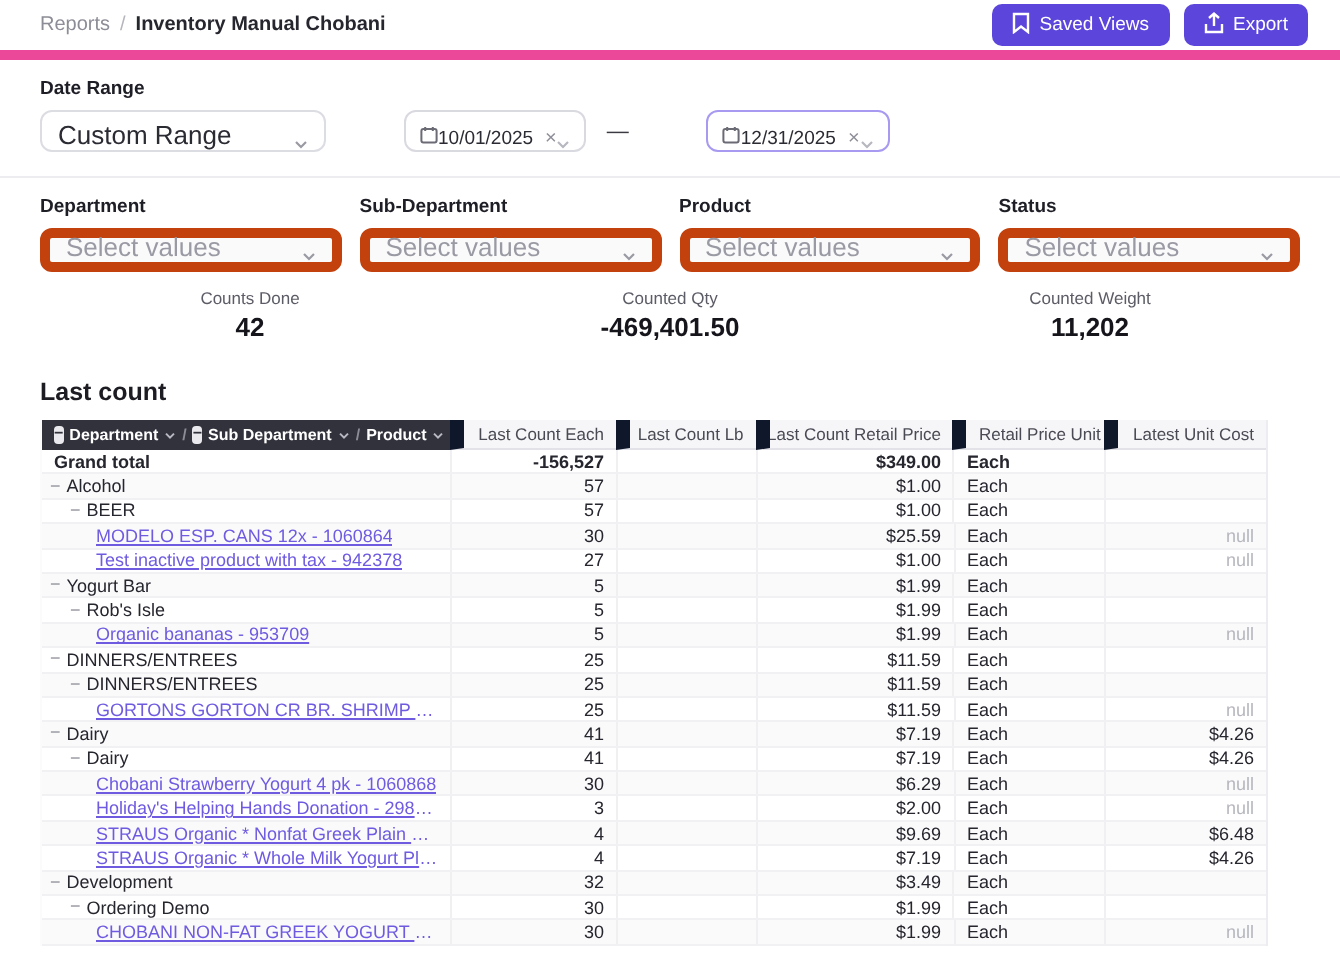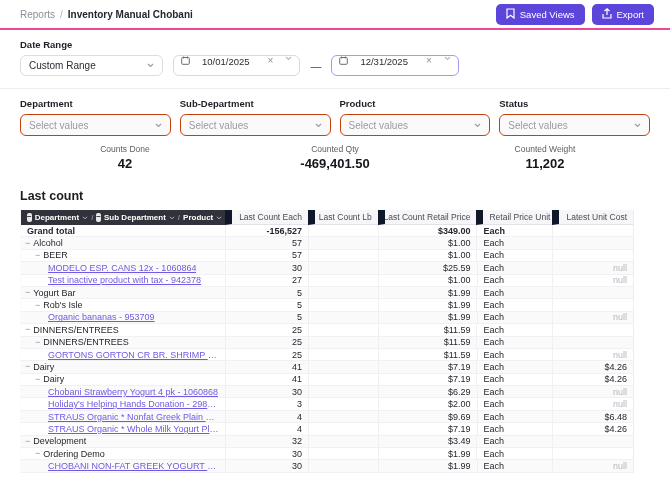--- a/index.html
+++ b/index.html
@@ -2,49 +2,49 @@
 <html><head>
 <meta charset="utf-8">
 <style>
   * { margin:0; padding:0; box-sizing:border-box; }
   html,body { width:670px; height:478px; background:#ffffff; overflow:hidden;
     font-family:"Liberation Sans", sans-serif; color:#26262e; }
   .page { position:relative; width:670px; height:478px; }
 
   
   .topbar { height:30px; display:flex; align-items:center; padding:0 16px 0 20px;
-    border-bottom:2px solid #ec4899; }
+    border-bottom:5px solid #ec4899; }
   .breadcrumb { font-size:10px; display:flex; gap:5px; align-items:center; }
   .breadcrumb .sec { color:#8d8d97; cursor:pointer; text-decoration:none; }
   .breadcrumb .sep { color:#b5b5bd; }
   .breadcrumb .cur { color:#26262e; font-weight:600; }
   .actions { margin-left:auto; display:flex; gap:7px; }
   .btn { display:flex; align-items:center; gap:5px; background:#5b45db; color:#fff;
     border:none; border-radius:5px; height:21px; padding:0 10px; font-size:9.5px;
     font-weight:400; font-family:inherit; cursor:pointer; }
 
   
   .daterange { padding:9px 20px 12px 20px; border-bottom:1px solid #ededf1; }
   .flabel { font-size:9.5px; font-weight:700; color:#1e1e26; margin-bottom:5px; }
   .dr-controls { display:flex; align-items:center; gap:10px; }
-  .selectbox { display:flex; align-items:center; height:21px; border:1px solid #dcdce3;
-    border-radius:6px; background:#fff; padding:0 8px; font-size:10px; color:#2b2b33;
+  .selectbox { display:flex; align-items:flex-end; height:21px; border:1px solid #dcdce3;
+    border-radius:6px; background:#fff; padding:0 8px; font-size:13px; color:#2b2b33;
     cursor:pointer; }
   .selectbox.range { width:143px; }
   .selectbox .chev { margin-left:auto; }
-  .dateinput { display:flex; align-items:flex-start; gap:12px; height:21px; border:1px solid #d9d9e0;
-    border-radius:6px; background:#fff; padding:0 7px; font-size:9.5px; color:#2b2b33; }
+  .dateinput { display:flex; align-items:flex-end; gap:0; height:21px; border:1px solid #d9d9e0;
+    border-radius:6px; background:#fff; padding:0 7px; font-size:9.5px; color:#2b2b33;margin-left:29px; }
   .dateinput.focused { border:1.5px solid #a79af0; }
   .clear-x { color:#8e8e98; font-size:10px; margin-left:6px; cursor:pointer; line-height:1; }
   .dash { color:#3a3a42; font-size:11px; }
 
   
   .filters { display:flex; gap:9px; padding:9px 20px 0 20px; }
   .filter { flex:1; }
-  .selectbox.filter-sel { height:22px; background:#fafafb; border:1px solid #c2410c; }
+  .selectbox.filter-sel { height:22px; background:#fafafb; border:5px solid #c2410c; }
   .placeholder { color:#9a9aa4; }
 
   
   .stats { display:flex; margin-top:8px; padding:0 20px; }
   .stat { flex:1; text-align:center; }
   .stat .slabel { font-size:8.5px; color:#5c5c66; }
   .stat .svalue { font-size:13px; font-weight:700; color:#15151b; margin-top:2px; }
 
   
   .tbl-title { font-size:12.5px; font-weight:600; color:#1c1c22; margin:18px 0 0 20px; }

